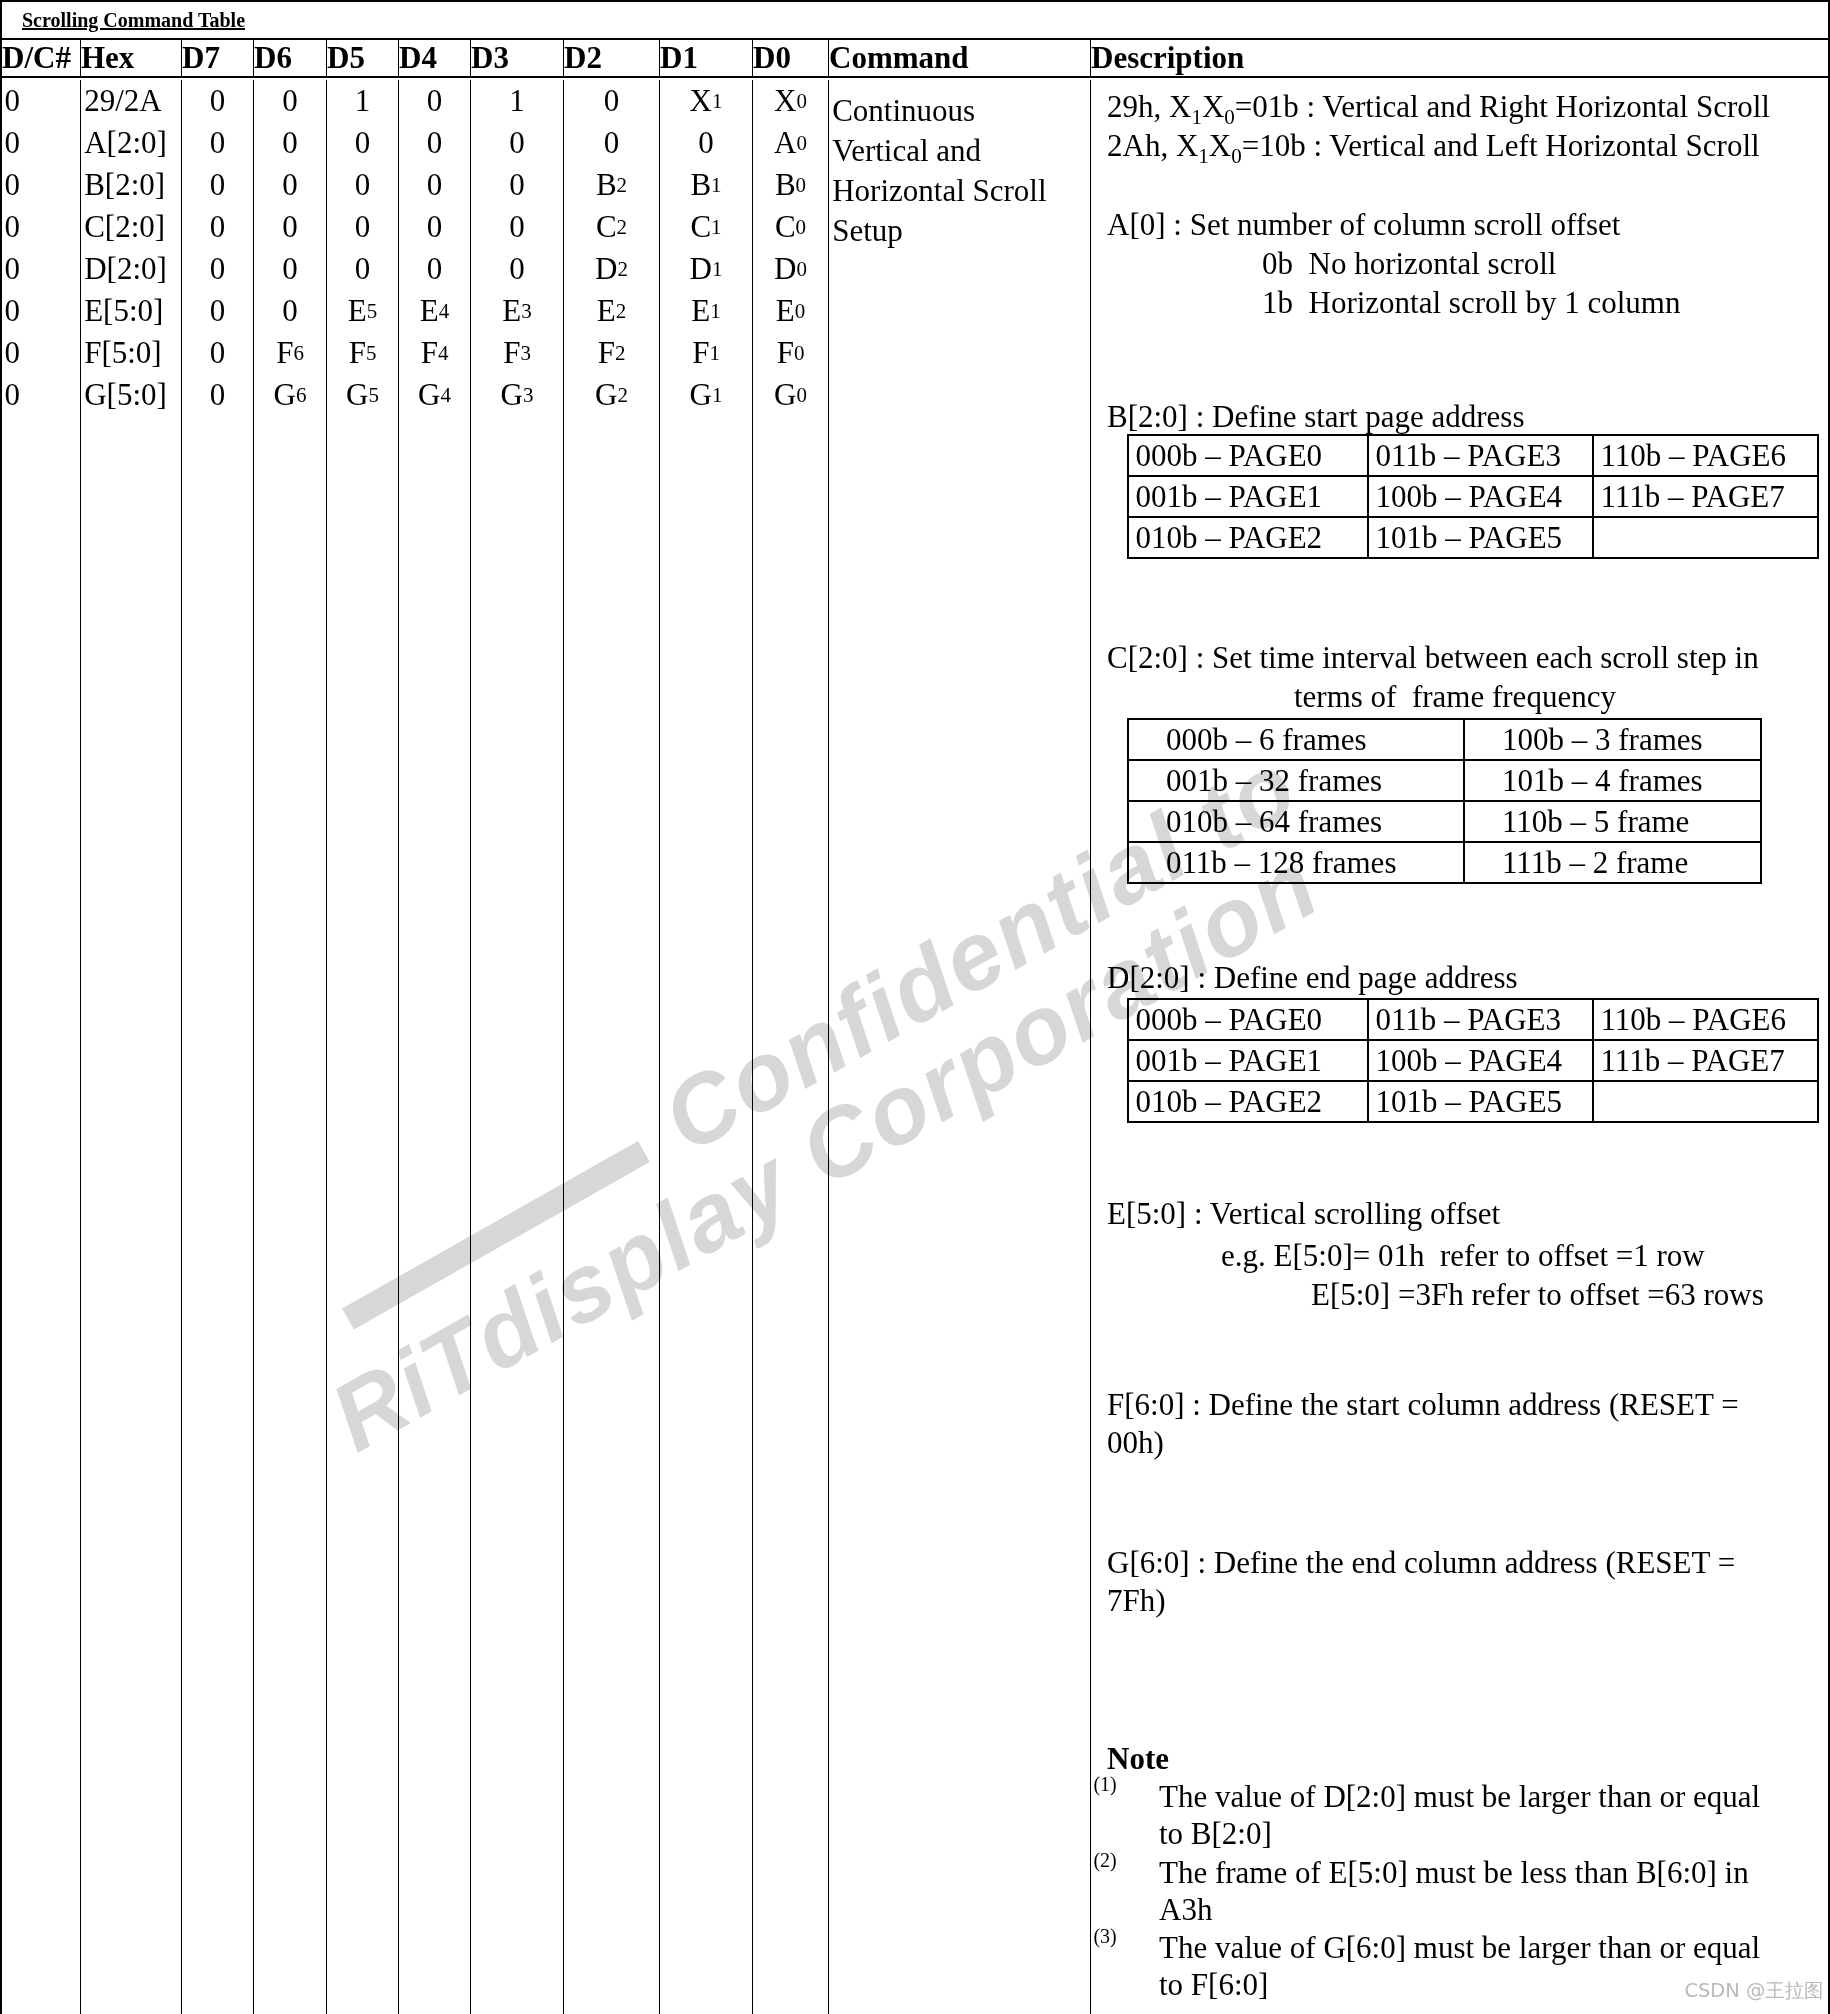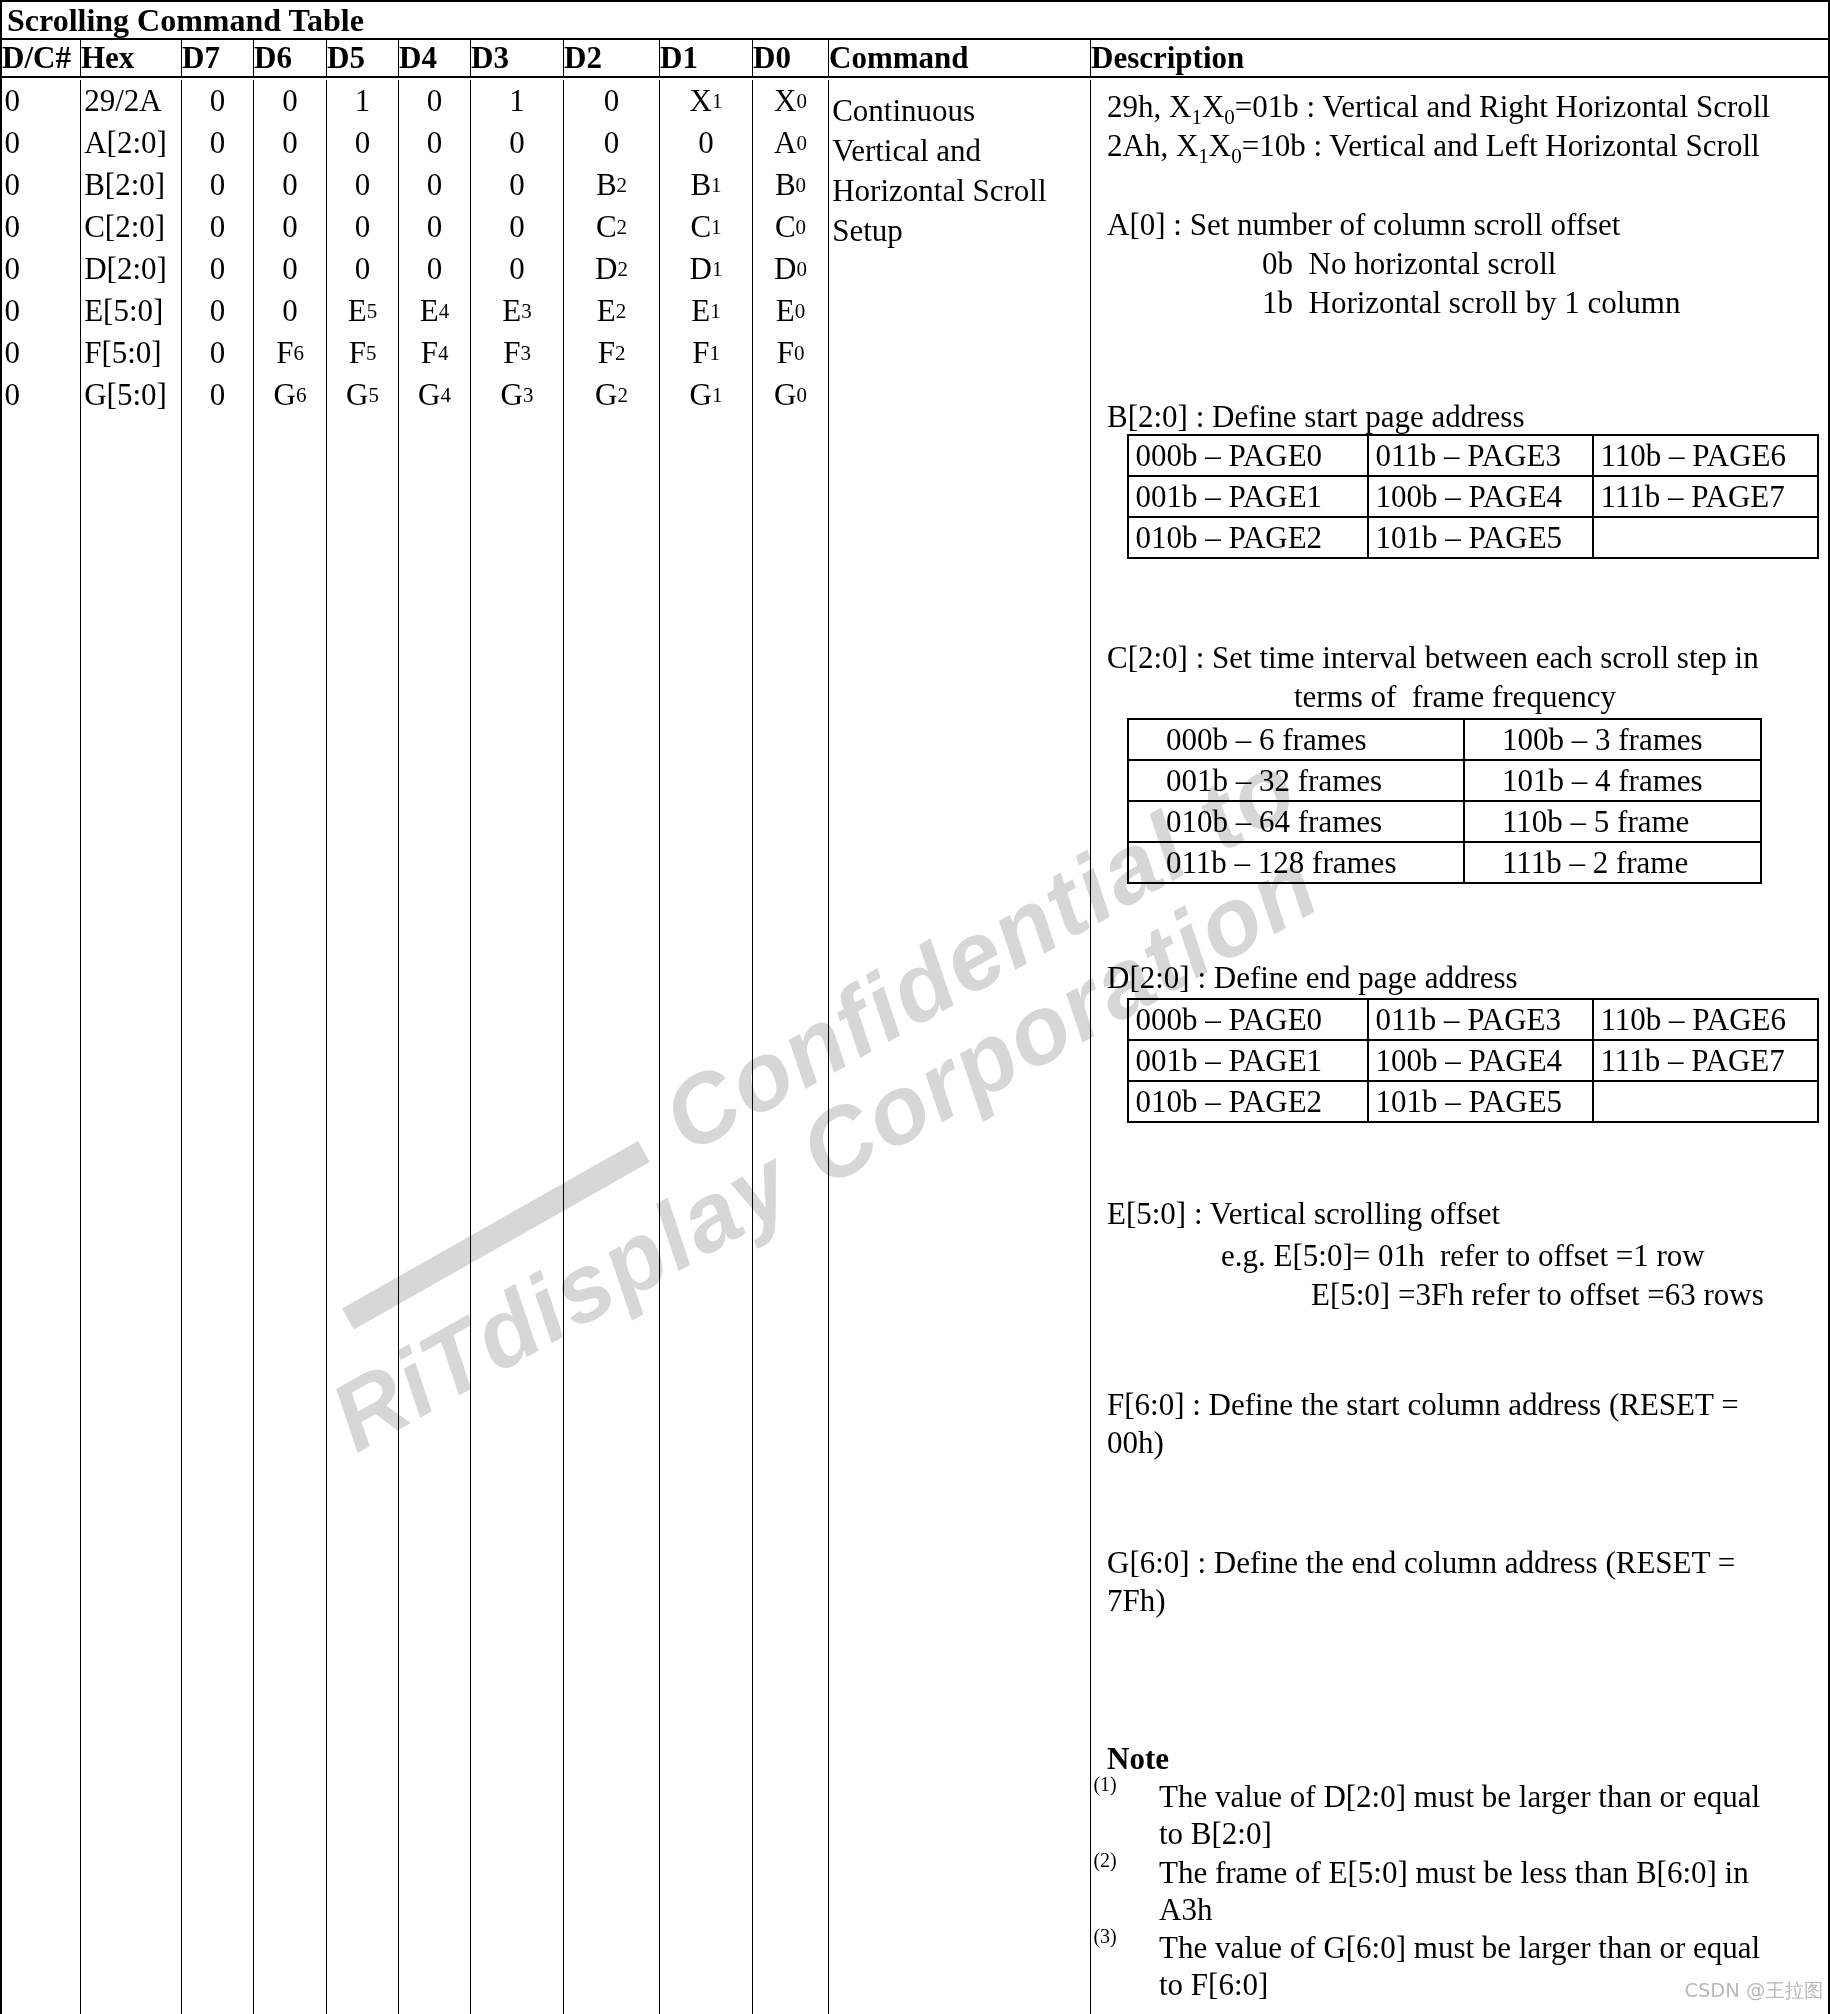--- a/index.html
+++ b/index.html
@@ -12,21 +12,21 @@
   #wm1{left:344px;top:1264px;transform:rotate(-29.5deg);}
   #wm2{left:340px;top:1377px;transform:rotate(-29.5deg);}
   .wmdash{display:inline-block;width:340px;height:24px;background:#d7d7d7;
           vertical-align:13px;margin-right:37px;}
   .csdn{position:absolute;right:6.5px;bottom:9.7px;z-index:3;font-family:"DejaVu Sans",sans-serif;
         font-size:19.4px;color:#b9b9b9;margin-top:13px;}
   
   .t{position:absolute;left:0;top:0;width:1830px;height:2014px;box-sizing:border-box;
      border-top:2.4px solid #000;border-left:2.4px solid #000;border-right:2.4px solid #000;z-index:1;}
   .titlerow{height:36px;border-bottom:2.4px solid #000;display:flex;align-items:center;
-            padding-left:5px;font-weight:bold;font-size:32px;}
+            padding-left:20px;font-weight:bold;font-size:20px;text-decoration:underline;}
   .cols{display:grid;grid-template-columns:79px 101px 72px 73px 72px 72px 93px 96px 93px 76px 262px auto;}
   .hdrrow{height:36px;border-bottom:2.4px solid #000;}
   .hcell{border-right:1.6px solid #000;display:flex;align-items:center;padding-left:0;
          font-weight:bold;font-size:31px;overflow:hidden;}
   .hcell:last-child{border-right:none;}
   .bodyrow{position:absolute;left:0;top:78px;bottom:0;width:1825px;}
   .bcol{border-right:1.6px solid #000;}
   .bcol:last-child{border-right:none;}
   .bitline{height:42px;display:flex;align-items:center;justify-content:center;font-size:31px;}
   .dcline{justify-content:flex-start;padding-left:2.4px;}

